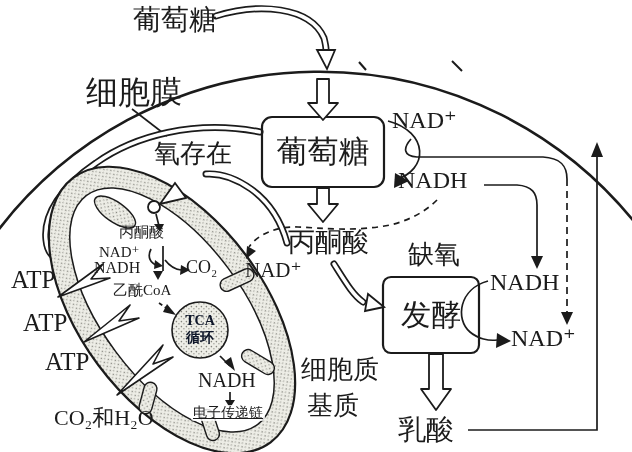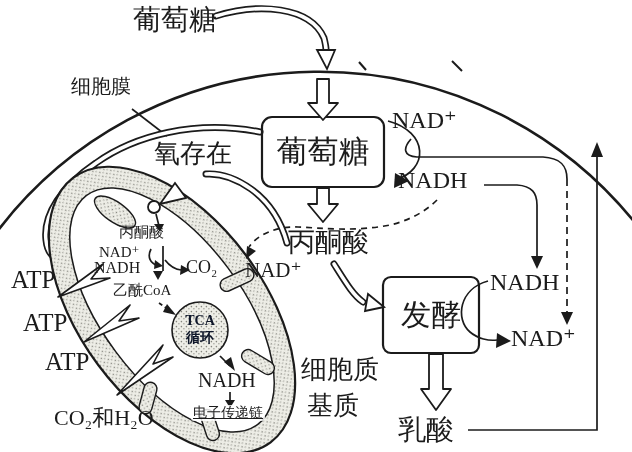--- a/index.html
+++ b/index.html
@@ -116,28 +116,29 @@
     <polygon points="158,280 153,271 163,271"></polygon>
     <polygon points="163,266 155,260 154,269"></polygon>
     <polygon points="190,270 181,265 180,275"></polygon>
     <polygon points="176,315 167,304 163,312"></polygon>
     <polygon points="235,371 224,362 231,357"></polygon>
     <polygon points="230,408 225,400 235,400"></polygon>
   </g>
 </svg>
 
   <div class="lbl" style="left:133px;top:6px;font-size:28px;">葡萄糖</div>
-  <div class="lbl" style="left:71px;top:76px;font-size:20px;">细胞膜</div>
+  <div class="lbl" style="left:86px;top:76px;font-size:32px;">细胞膜</div>
   <div class="lbl" style="left:154px;top:141px;font-size:26px;">氧存在</div>
 
   <div class="box-label" style="left:262px;top:117px;width:122px;height:70px;font-size:31px;">葡萄糖</div>
   <div class="lbl" style="left:392px;top:108px;font-size:24px;">NAD⁺</div>
   <div class="lbl" style="left:398px;top:168px;font-size:24px;">NADH</div>
   <div class="lbl" style="left:288px;top:229px;font-size:27px;">丙酮酸</div>
 
+  <div class="lbl" style="left:408px;top:242px;font-size:26px;">缺氧</div>
   <div class="box-label" style="left:383px;top:277px;width:96px;height:76px;font-size:30px;">发酵</div>
   <div class="lbl" style="left:490px;top:270px;font-size:24px;">NADH</div>
   <div class="lbl" style="left:511px;top:326px;font-size:24px;">NAD⁺</div>
   <div class="lbl" style="left:398px;top:416px;font-size:28px;">乳酸</div>
 
   <div class="lbl" style="left:301px;top:357px;font-size:26px;">细胞质</div>
   <div class="lbl" style="left:307px;top:393px;font-size:26px;">基质</div>
 
   <div class="lbl" style="left:11px;top:267px;font-size:25px;">ATP</div>
   <div class="lbl" style="left:23px;top:310px;font-size:25px;">ATP</div>

